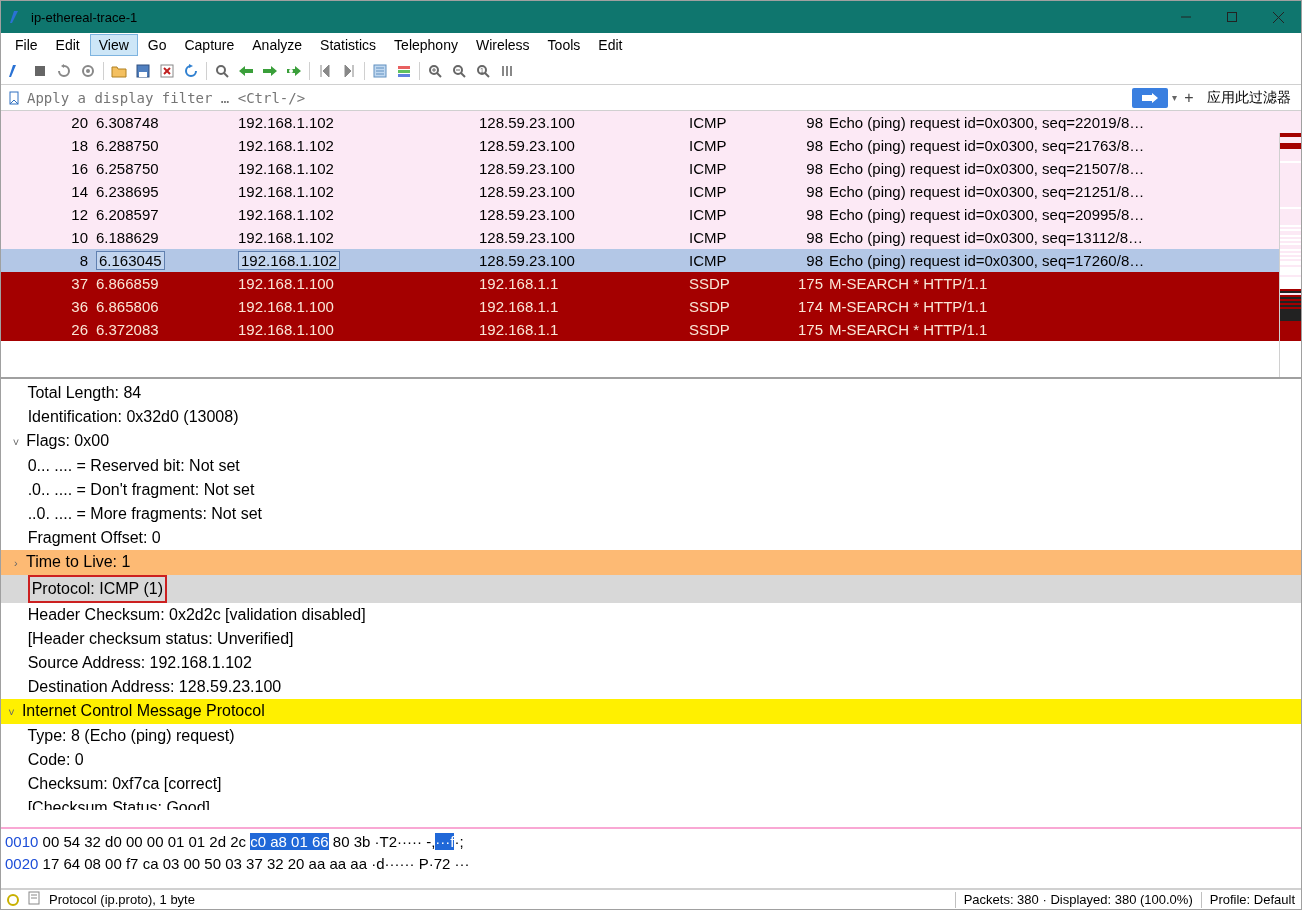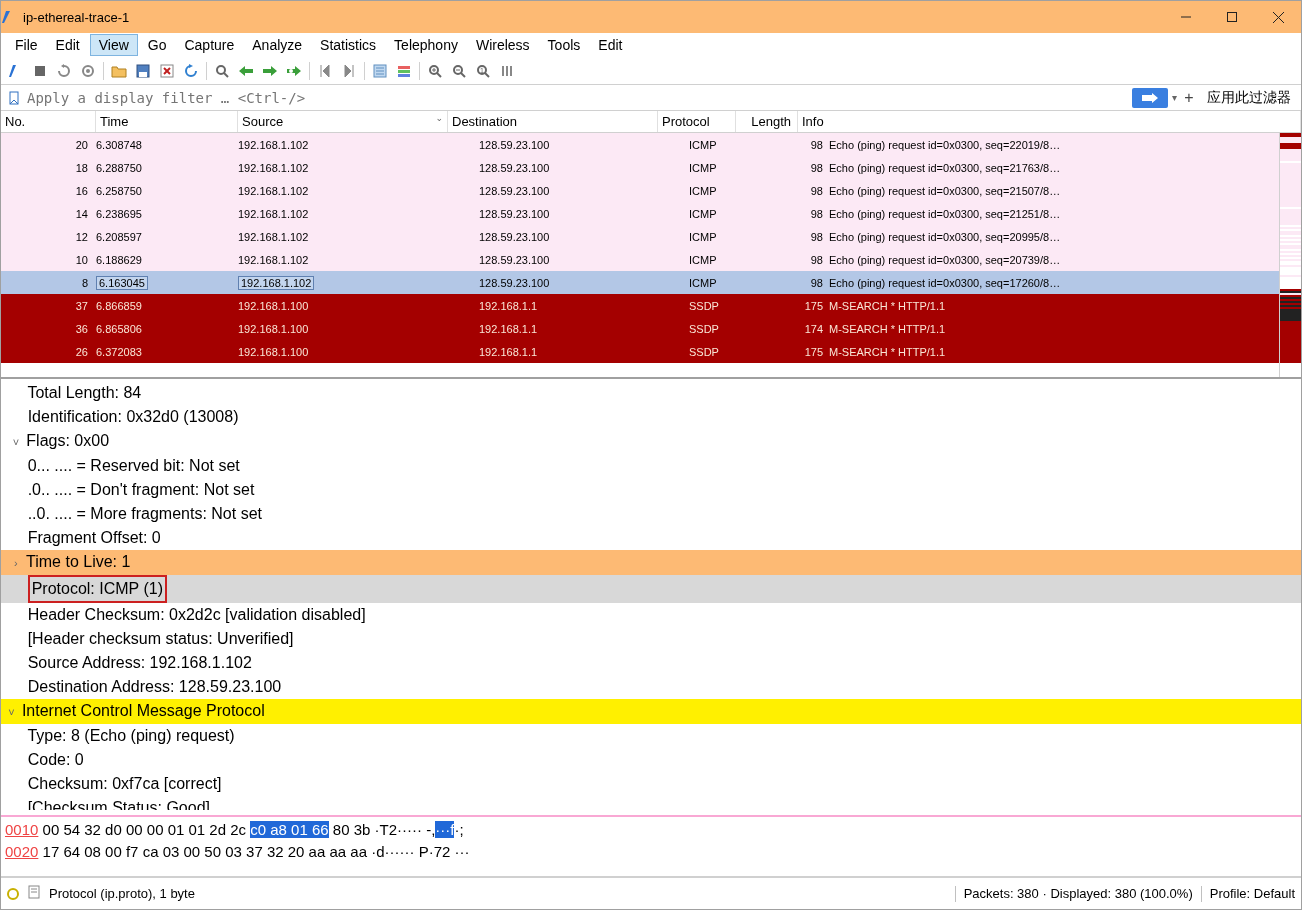--- a/index.html
+++ b/index.html
@@ -1,17 +1,17 @@
 <!DOCTYPE html>
 <html><head>
 <meta charset="utf-8">
 <style>
 * { margin: 0; padding: 0; box-sizing: border-box; font-family: "Segoe UI", Tahoma, sans-serif; }
 body { width: 1302px; height: 910px; background: #fff; display: flex; flex-direction: column; overflow: hidden; border: 1px solid #a0a0a0; }
-.titlebar { height: 32px; display: flex; align-items: center; justify-content: space-between; background: #fdba74; }
+.titlebar { height: 32px; display: flex; align-items: center; justify-content: space-between; padding-left: 8px; background: #0f766e; }
 .titlebar-left { display: flex; align-items: center; gap: 6px; }
 .fin-icon { width: 16px; height: 16px; }
 .title-text { font-size: 13px; }
 .win-ctrls { display: flex; }
 .win-btn { width: 46px; height: 32px; display: flex; align-items: center; justify-content: center; }
 .win-btn svg { display: block; }
 .menubar { display: flex; height: 24px; align-items: center; padding: 0 6px; gap: 2px; font-size: 14px; }
 .menubar span { padding: 2px 8px; }
 .menubar span.hi { background: #cde6f7; border: 1px solid #7eb4e0; }
 .toolbar { display: flex; align-items: center; height: 28px; padding: 2px 4px; gap: 2px; border-bottom: 1px solid #d0d0d0; }
@@ -28,21 +28,21 @@
 .phdr { display: flex; height: 22px; font-size: 13px; background: #fff; border-bottom: 1px solid #d0d0d0; }
 .phdr > div { border-right: 1px solid #e0e0e0; padding-left: 4px; display:flex; align-items:center; position:relative; }
 .col-no { width: 95px; }
 .col-time { width: 142px; }
 .col-src { width: 210px; }
 .col-dst { width: 210px; }
 .col-proto { width: 78px; }
 .col-len { width: 62px; text-align: right; justify-content:flex-end; padding-right:6px;}
 .col-info { flex: 1; }
 .sort-ind { position:absolute; right:4px; top:2px; font-size:9px; color:#666;}
-.pbody { flex: 1; overflow-y: auto; font-family: "Consolas", monospace; font-size: 11px; }
+.pbody { flex: 1; overflow-y: auto; font-family: "Consolas", monospace; font-size: 15px; }
 .prow { display: flex; height: 23px; align-items: center; white-space: nowrap; }
 .prow > div { overflow: hidden; text-overflow: ellipsis; }
 .pink { background: #fce9f5; }
 .sel { background: #b3c7e6; }
 .red { background: #a40000; color: #fae6d6; }
 .prow .vno { width: 95px; text-align: right; padding-right: 8px; }
 .prow .vtime { width: 142px; }
 .prow .vsrc { width: 210px; }
 .prow .vdst { width: 210px; margin-left: 31px; }
 .prow .vproto { width: 78px; }
@@ -52,24 +52,24 @@
 .minimap { position: absolute; right: 0; top: 22px; bottom: 0; width: 22px; border-left: 1px solid #d0d0d0; display:flex; flex-direction:column; }
 .mm-stripe { height: 2px; }
 .mm-pink{ background:#fce9f5;} .mm-red{ background:#a40000;} .mm-dark{background:#222;} .mm-white{background:#fff;}
 .details { flex: 1; overflow-y: auto; border-bottom: 2px solid #f9a8d4; font-family: "Consolas", monospace; font-size: 16px; line-height: 24px; padding: 2px 0; }
 .details .ln { white-space: pre; }
 .details .hl-cyan { background: #fdba74; display:block; }
 .details .hl-yellow { background: #fff000; display:block;}
 .redbox { border: 2px solid #cc2020; display:inline-block; padding: 0 2px; }
 .caret { display:inline-block; width:12px; text-align:center; color:#666; font-family: sans-serif; font-size:11px;}
 .hexdump { height: 60px; border-bottom: 1px solid #d0d0d0; overflow-y:auto; font-family: "Consolas", monospace; font-size: 15px; line-height: 22px; padding: 2px 4px; }
-.hexdump .off { color: #ef4444; text-decoration: underline; }
+.hexdump .off { color: #1d4ed8; }
 .hexdump .hlbytes { background: #2068d8; color: #fff; }
 .hexdump .hlasc { background: #2068d8; color: #fff; }
-.statusbar { height: 32px; display: flex; align-items: center; font-size: 13px; padding: 0 6px; gap: 8px; border-top: 1px solid #d0d0d0; }
+.statusbar { height: 20px; display: flex; align-items: center; font-size: 13px; padding: 0 6px; gap: 8px; border-top: 1px solid #d0d0d0; }
 .bullet { width: 12px; height:12px; border-radius:50%; background:#fff; border: 2px solid #c8b000; }
 .status-field { flex:1; }
 .status-sep { width:1px; height:16px; background:#c0c0c0; }
 ::-webkit-scrollbar{width:18px;height:18px;}
 ::-webkit-scrollbar-track{background:#f0f0f0;}
 ::-webkit-scrollbar-thumb{background:#c0c0c0;border:1px solid #a0a0a0;}
 </style>
 </head>
 <body>
 
@@ -258,32 +258,20 @@
       <svg width="16" height="10">
         <path d="M0 2 L10 2 L10 0 L16 5 L10 10 L10 8 L0 8 Z" fill="#fff"></path>
       </svg>
     </div>
   <span style="font-size:10px;color:#666;">▾</span>
   <span class="filter-plus">+</span>
   <span class="filter-apply">应用此过滤器</span>
 </div>
 
 <div class="packets">
-  <div class="phdr">
-    <div class="col-no">No.</div>
-    <div class="col-time">Time</div>
-    <div class="col-src">
-        <span>Source</span>
-        <span class="sort-ind">⌄</span>
-      </div>
-    <div class="col-dst">Destination</div>
-    <div class="col-proto">Protocol</div>
-    <div class="col-len">Length</div>
-    <div class="col-info">Info</div>
-  </div>
   <div class="pbody" id="pbody">
       <div class="prow pink">
         <div class="vno">20</div>
         <div class="vtime">6.308748</div>
         <div class="vsrc">192.168.1.102</div>
         <div class="vdst">128.59.23.100</div>
         <div class="vproto">ICMP</div>
         <div class="vlen">98</div>
         <div class="vinfo">Echo (ping) request  id=0x0300, seq=22019/8…</div>
       </div>
@@ -323,21 +311,21 @@
         <div class="vlen">98</div>
         <div class="vinfo">Echo (ping) request  id=0x0300, seq=20995/8…</div>
       </div>
       <div class="prow pink">
         <div class="vno">10</div>
         <div class="vtime">6.188629</div>
         <div class="vsrc">192.168.1.102</div>
         <div class="vdst">128.59.23.100</div>
         <div class="vproto">ICMP</div>
         <div class="vlen">98</div>
-        <div class="vinfo">Echo (ping) request  id=0x0300, seq=20739/8…</div>
+        <div class="vinfo">Echo (ping) request  id=0x0300, seq=13112/8…</div>
       </div>
       <div class="prow sel">
         <div class="vno">8</div>
         <div class="vtime"><span class="timebox">6.163045</span></div>
         <div class="vsrc"><span class="srcbox">192.168.1.102</span></div>
         <div class="vdst">128.59.23.100</div>
         <div class="vproto">ICMP</div>
         <div class="vlen">98</div>
         <div class="vinfo">Echo (ping) request  id=0x0300, seq=17260/8…</div>
       </div>

